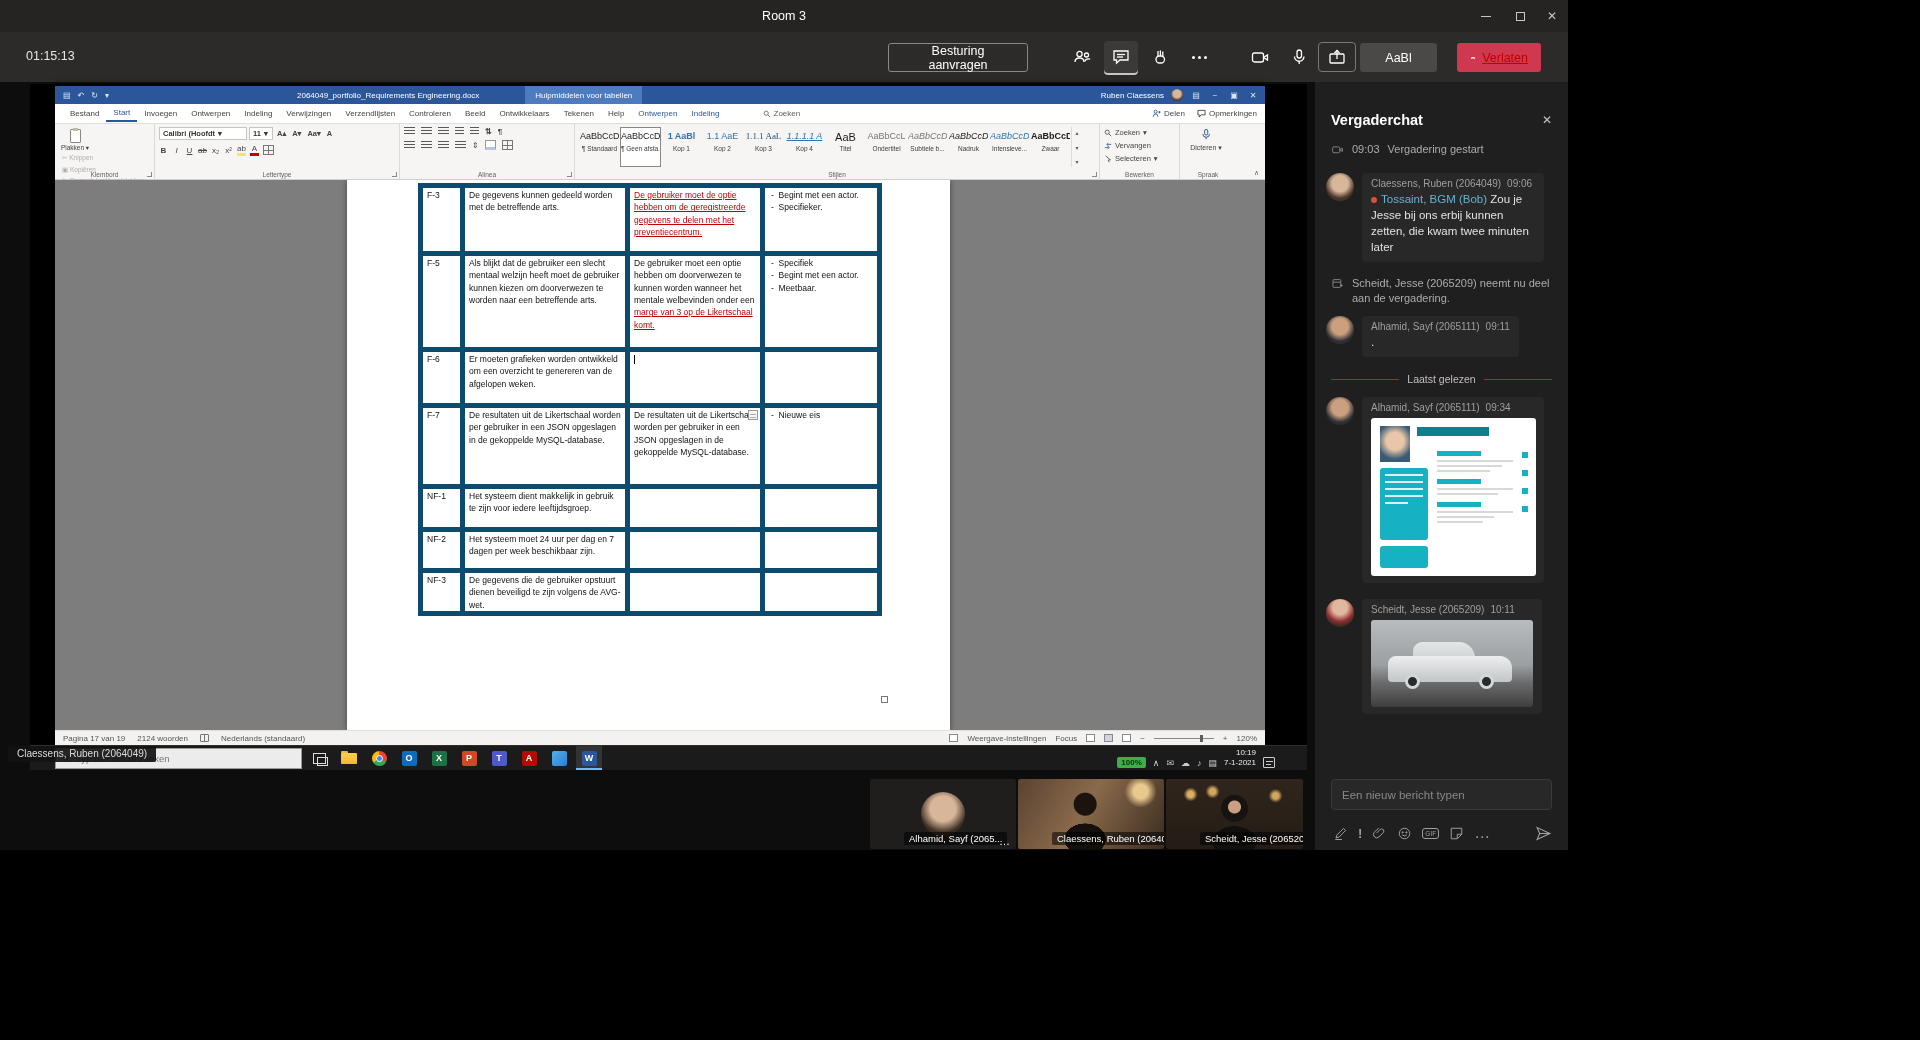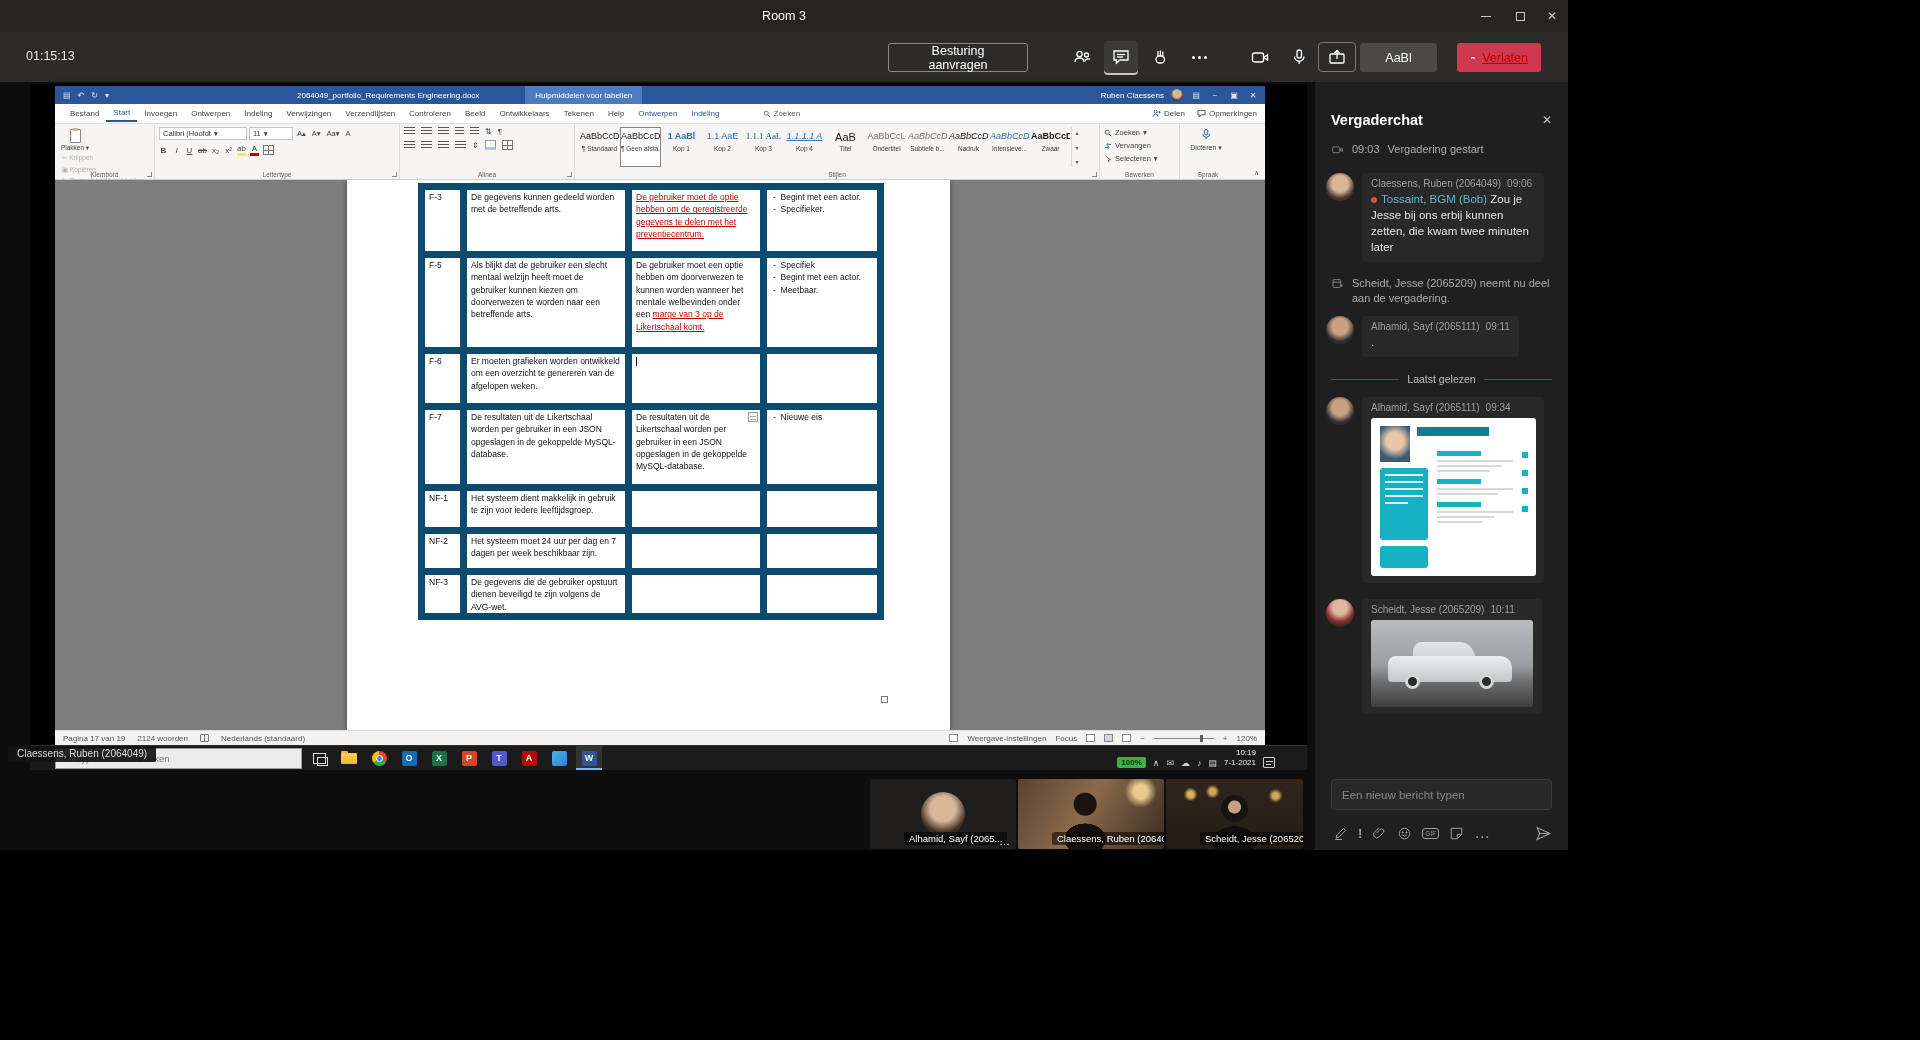--- a/index.html
+++ b/index.html
@@ -50,21 +50,21 @@
 
   .wribbon { height:56px; background:#f6f5f4; border-bottom:1px solid #d1cfcd; display:flex; position:relative; }
   .rgroup { position:relative; border-right:1px solid #dcdad8; height:100%; padding:3px 4px 13px 4px; }
   .rlabel { position:absolute; bottom:1px; left:0; right:0; text-align:center; font-size:6.5px; color:#605e5c; }
   .launch { position:absolute; bottom:2px; right:2px; width:5px; height:5px; border-right:1px solid #8a8886; border-bottom:1px solid #8a8886; }
   .paste { width:32px; text-align:center; font-size:6.5px; color:#444; float:left; cursor:pointer; }
   .clipicon { width:11px; height:14px; border:1px solid #8a8886; background:#fff; margin:2px auto 1px; border-radius:1px; position:relative; }
   .clipicon:before { content:""; position:absolute; left:2px; top:-2px; width:5px; height:3px; background:#c7b9a2; }
   .minis { float:left; margin-left:3px; font-size:6.5px; color:#b0aeac; line-height:1.8; }
   .minis div { cursor:pointer; white-space:nowrap; }
-  .fontrow { display:flex; gap:2px; align-items:center; }
+  .fontrow { display:flex; gap:2px; align-items:center;font-weight:bold; }
   .fbox { background:#fff; border:1px solid #c8c6c4; height:13px; display:flex; align-items:center; padding:0 3px; font-size:7.5px; color:#333; gap:3px; white-space:nowrap; }
   .fmini { font-size:7.5px; color:#444; padding:0 2px; cursor:pointer; white-space:nowrap; }
   .fmtrow { display:flex; gap:4px; align-items:center; margin-top:4px; font-size:8px; color:#444; }
   .fb { cursor:pointer; min-width:9px; text-align:center; }
   .fb.b { font-weight:bold; } .fb.i { font-style:italic; } .fb.u { text-decoration:underline; }
   .fb.st { text-decoration:line-through; }
   .hl { border-bottom:3px solid #ffe26b; } .fc { border-bottom:3px solid #c00000; }
   .pl { width:11px; height:9px; background:repeating-linear-gradient(to bottom,#595959 0 1px,transparent 1px 3px); cursor:pointer; }
   .pl.short { width:9px; }
   .pchar { font-size:8px; color:#444; cursor:pointer; }
@@ -80,21 +80,21 @@
   .sn { font-size:6.5px; color:#3b3a39; white-space:nowrap; overflow:hidden; }
   .styscroll { width:11px; display:flex; flex-direction:column; justify-content:space-between; align-items:center; font-size:6px; color:#605e5c; padding:2px 0; border-left:1px solid #dcdad8; }
   .editrows { font-size:7.5px; color:#444; line-height:1.7; }
   .editrows div { display:flex; align-items:center; gap:3px; cursor:pointer; white-space:nowrap; }
   .dictate { text-align:center; font-size:7px; color:#444; width:44px; cursor:pointer; }
   .collapse { position:absolute; right:6px; bottom:2px; font-size:7px; color:#605e5c; cursor:pointer; }
 
   .wdoc { height:550px; background:#7e7d7d; position:relative; overflow:hidden; }
   .page { position:absolute; left:292px; top:0; width:603px; height:550px; background:#fff; box-shadow:0 0 6px rgba(0,0,0,.45); }
   table.req { position:absolute; left:71px; top:3px; width:459px; border-collapse:collapse; table-layout:fixed; font-size:8.5px; color:#111; line-height:1.45; }
-  table.req td { border:7px solid #0c4a6e; vertical-align:top; padding:1px 4px 0 4px; }
+  table.req td { border:5px solid #0c4a6e; vertical-align:top; padding:1px 4px 0 4px; }
   table.req td.notes { border-left:3px double #1a1a1a; padding-left:6px; white-space:pre-wrap; }
   .red { color:#c00000; text-decoration:underline; }
   .caret { display:inline-block; width:1px; height:9px; background:#000; vertical-align:middle; }
   .cellmark { position:absolute; right:2px; top:2px; width:10px; height:10px; border:1px solid #999; background:#f6f6f6 repeating-linear-gradient(to bottom,#aaa 2px 3px,transparent 3px 5px) center/6px 6px no-repeat; }
   .endmark { position:absolute; left:534px; top:516px; width:7px; height:7px; border:1px solid #777; }
 
   .wstatus { height:15px; background:#f3f2f1; border-top:1px solid #e1dfdd; display:flex; align-items:center; font-size:8px; color:#555; padding:0 8px; gap:12px; }
   .wstatus .right { margin-left:auto; display:flex; align-items:center; gap:9px; }
   .bookicon { width:9px; height:8px; border:1px solid #777; border-radius:1px; background:linear-gradient(#777,#777) center/1px 100% no-repeat; }
   .vic { width:9px; height:8px; border:1px solid #888; background:#fff; cursor:pointer; }
@@ -357,21 +357,21 @@
             <div class="rlabel">Klembord</div>
             <div class="launch"></div>
           </div>
 
           <div class="rgroup" style="width:245px;">
             <div class="fontrow">
               <span class="fbox" style="width:88px;">
                   <span style="overflow:hidden;">Calibri (Hoofdt</span>
                   <span>▾</span>
                 </span>
-              <span class="fbox" style="width:44px;">
+              <span class="fbox" style="width:24px;">
                   <span>11</span>
                   <span>▾</span>
                 </span>
               <span class="fmini"><span>A</span><span>▴</span></span>
               <span class="fmini"><span>A</span><span>▾</span></span>
               <span class="fmini"><span>Aa</span><span>▾</span></span>
               <span class="fmini clear"><span>A</span></span>
             </div>
             <div class="fmtrow">
               <span class="fb b">B</span>

